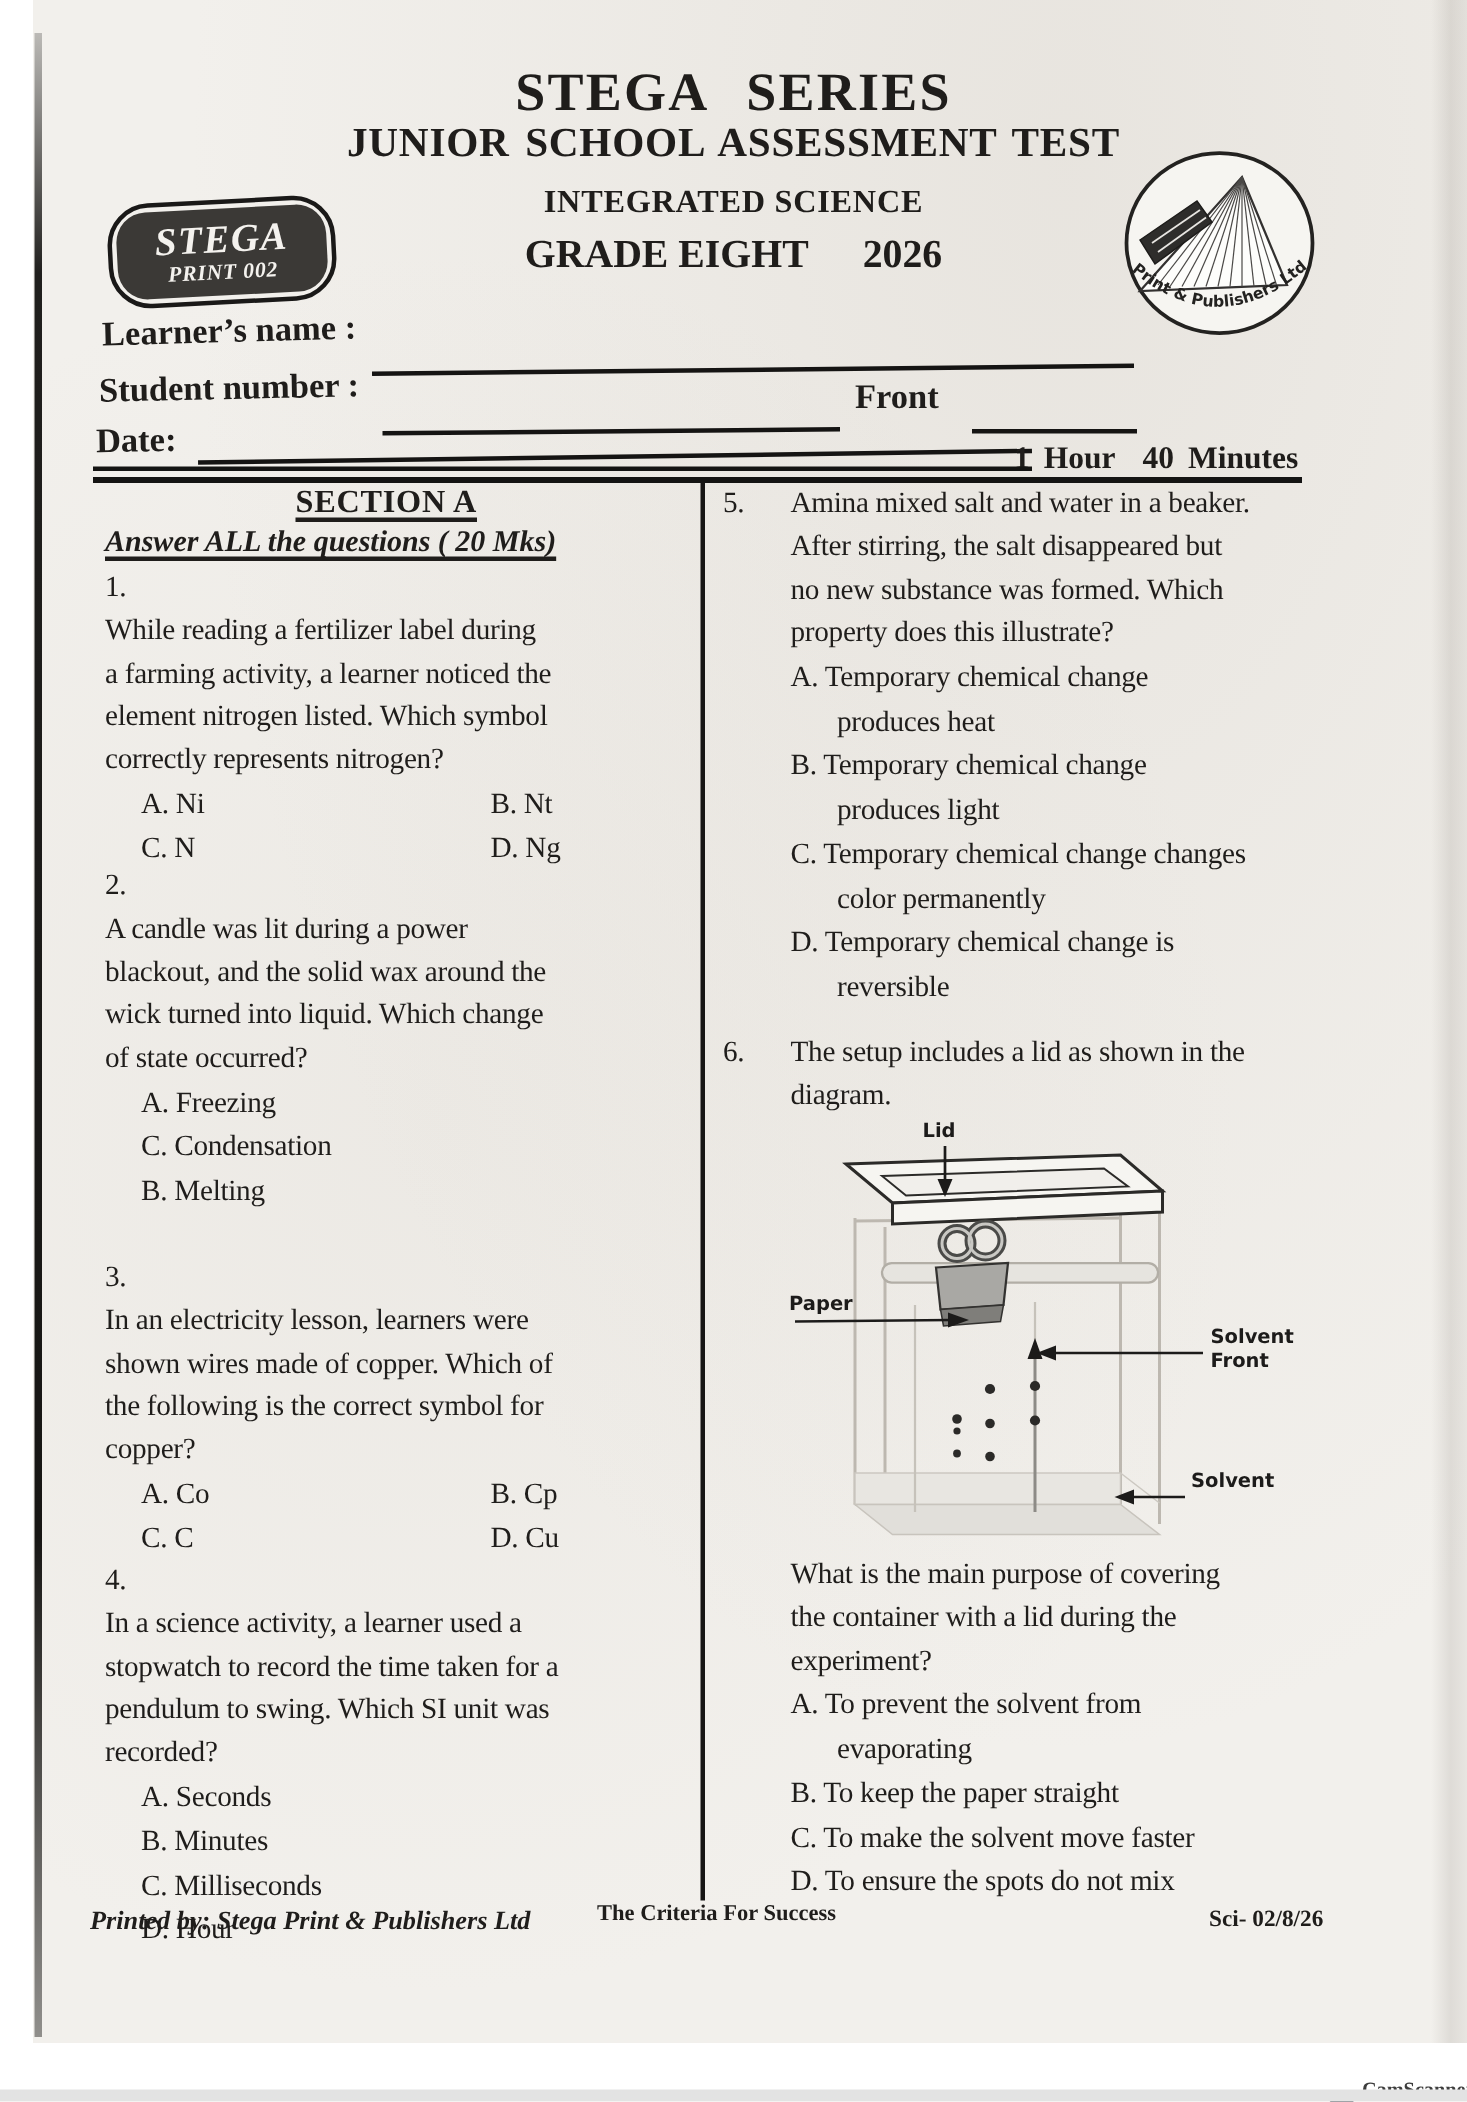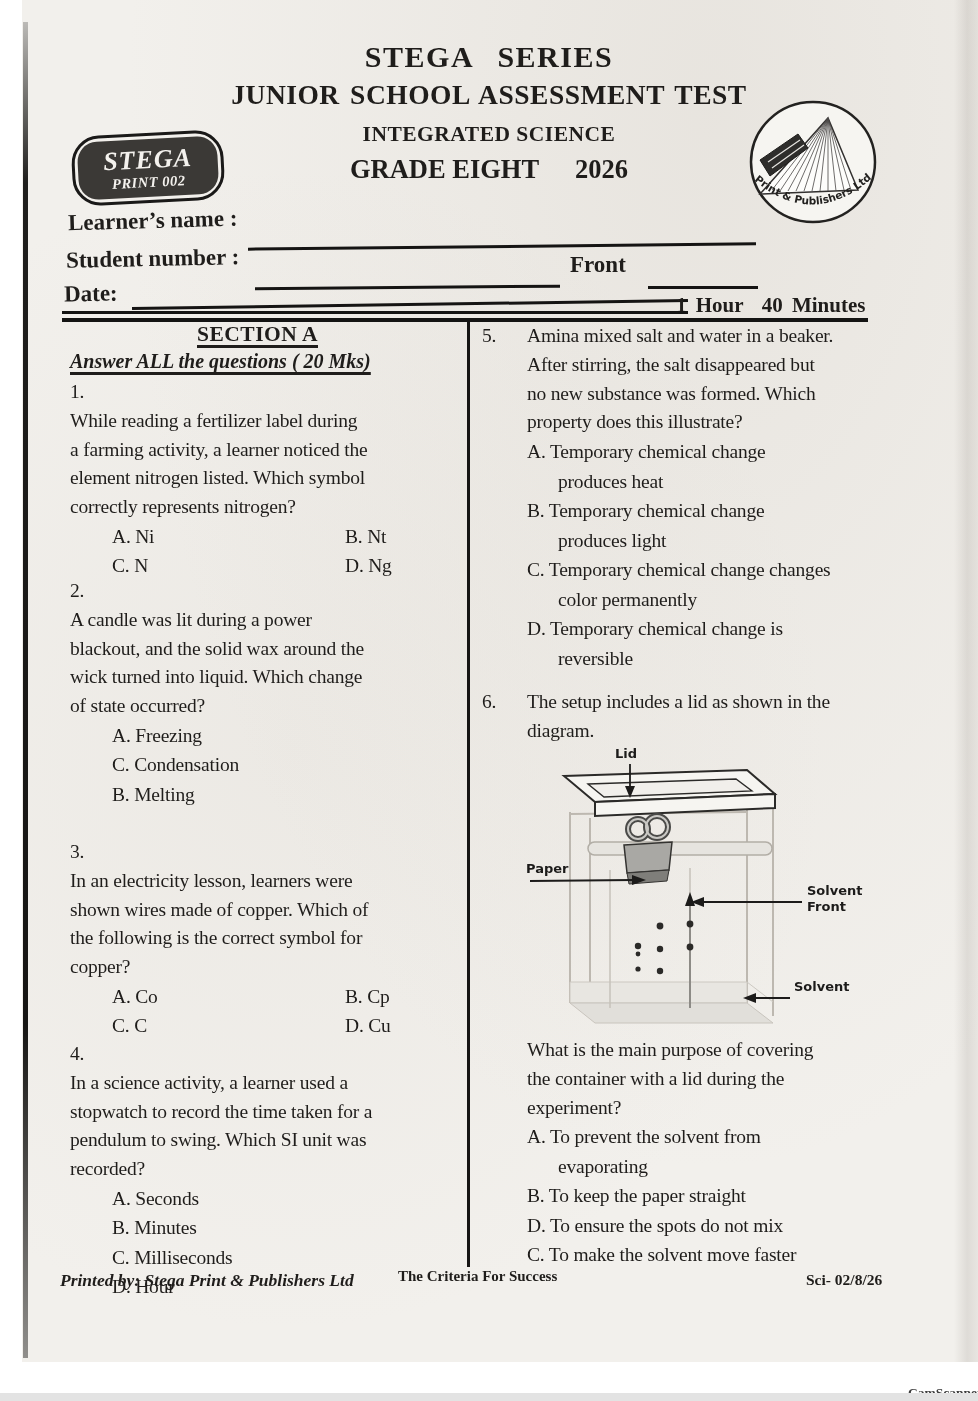--- a/index.html
+++ b/index.html
@@ -13,21 +13,21 @@
       #f2f0ec;
     text-shadow:0 0 .6px rgba(25,25,25,.45);}
   .left-edge{position:absolute;left:23px;top:22px;width:5px;height:1336px;
     background:linear-gradient(180deg, rgba(25,24,22,.25), #201f1d 12%, #171614 75%, rgba(25,24,22,.45));}
   .right-edge{position:absolute;right:0;top:0;width:24px;height:1362px;
     background:linear-gradient(90deg, rgba(120,113,105,0) 0%, rgba(120,113,105,.16) 55%, rgba(140,134,126,.10) 100%);}
   .bottom-strip{position:absolute;left:0;top:1393px;width:978px;height:8px;background:#e3e3e3;}
 
   .abs{position:absolute;}
   .ttl{left:0;width:978px;text-align:center;font-weight:bold;white-space:pre;}
-  .t-series{top:40px;font-size:30px;letter-spacing:1.5px;word-spacing:16px;}
+  .t-series{top:40px;font-size:36px;letter-spacing:1.5px;word-spacing:16px;}
   .t-test{top:79px;font-size:27.5px;letter-spacing:.5px;word-spacing:3px;}
   .t-subject{top:122px;font-size:21.5px;letter-spacing:.5px;}
   .t-grade{top:154px;font-size:26.5px;}
   .t-grade .gap{display:inline-block;width:36px;}
 
   .badge{left:72px;top:133px;width:152px;height:70px;border:3px solid #1a1918;border-radius:28px;
          background:#f2f0ec;padding:3px;box-sizing:border-box;transform:rotate(-3deg);}
   .badge-inner{width:100%;height:100%;background:#3b3936;border-radius:20px;color:#f4f2ee;
          display:flex;flex-direction:column;align-items:center;justify-content:center;
          font-style:italic;font-weight:bold;line-height:1;}
@@ -44,21 +44,21 @@
 
   .sec-title{left:75px;top:322px;width:365px;text-align:center;font-weight:bold;font-size:21.5px;
      letter-spacing:.5px;}
   .sec-title span, .sec-instr span{text-decoration:underline;text-decoration-thickness:2.5px;text-underline-offset:4px;}
   .sec-instr{left:70px;top:350px;width:375px;text-align:left;font-weight:bold;font-style:italic;font-size:20px;}
 
   .q{display:flex;align-items:flex-start;flex-wrap:wrap;font-size:19.5px;letter-spacing:-0.2px;}
   .qnum{flex:0 0 42px;line-height:28.8px;}
   .qnum.r{flex:0 0 45px;}
   .qtext{white-space:pre-line;line-height:28.8px;width:372px;}
-  .opts{margin-left:42px;width:380px;line-height:29.5px;}
+  .opts{margin-left:24px;width:380px;line-height:29.5px;}
   .opts.r{margin-left:45px;}
   .opts-grid{display:grid;grid-template-columns:233px 1fr;}
   .opt.hang{padding-left:31px;text-indent:-31px;white-space:pre-line;}
 
   .footer-printed{left:60px;top:1270px;font-weight:bold;font-style:italic;font-size:17.5px;}
   .footer-center{left:398px;top:1268px;font-weight:bold;font-size:15px;}
   .footer-code{left:806px;top:1271px;font-weight:bold;font-size:15.5px;}
 
   .cam{left:886px;top:1368px;display:flex;align-items:center;gap:5px;}
   .cs-badge{width:17px;height:17px;border-radius:3px;background:#1b2430;position:relative;
@@ -282,22 +282,22 @@
   </svg>
 
   <div class="abs q" style="left:527px;top:1036px;width:380px;">
     <div class="qtext">What is the main purpose of covering
 the container with a lid during the
 experiment?</div>
     <div class="opts" style="margin-left:0;">
       <div class="opt hang">A. To prevent the solvent from
 evaporating</div>
       <div class="opt hang">B. To keep the paper straight</div>
+      <div class="opt hang">C. To make the solvent move faster</div>
       <div class="opt hang">D. To ensure the spots do not mix</div>
-      <div class="opt hang">C. To make the solvent move faster</div>
     </div>
   </div>
 
   <div class="abs footer-printed">Printed by: Stega Print &amp; Publishers Ltd</div>
   <div class="abs footer-center">The Criteria For Success</div>
   <div class="abs footer-code">Sci- 02/8/26</div>
 
   <div class="abs cam">
     <div class="cs-badge">CS</div>
     <div class="cam-text">CamScanner</div>

